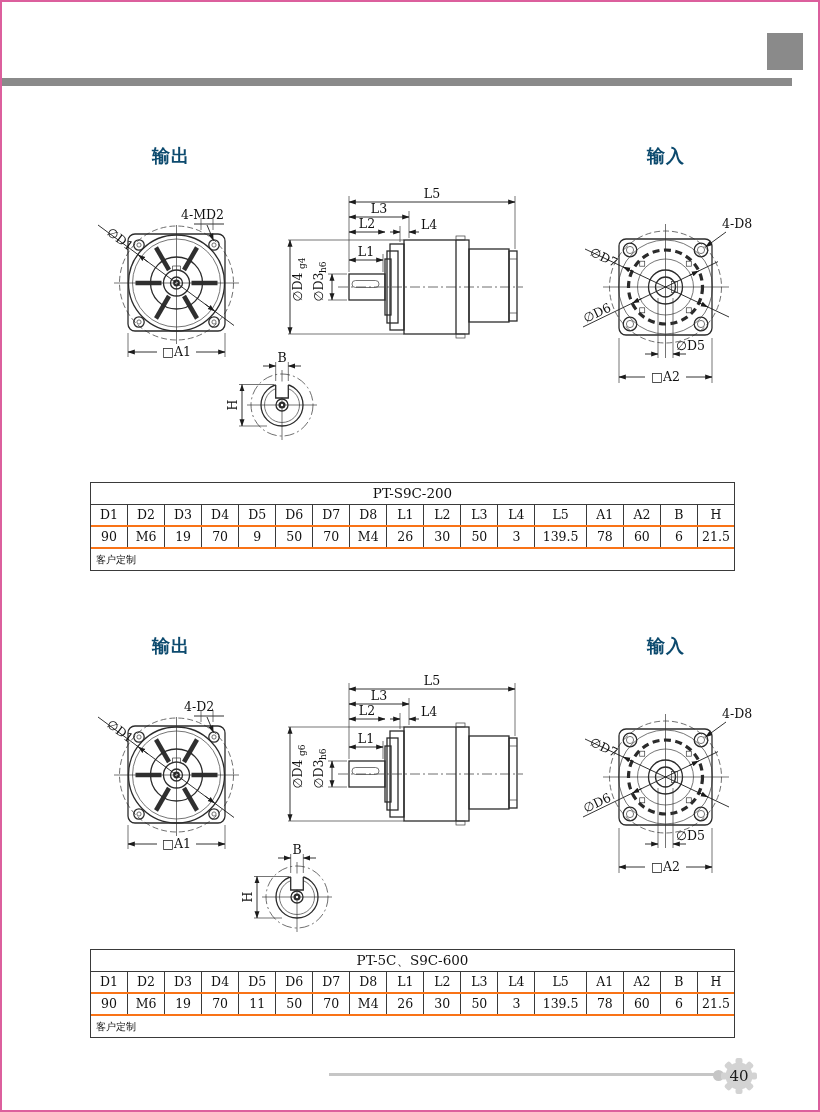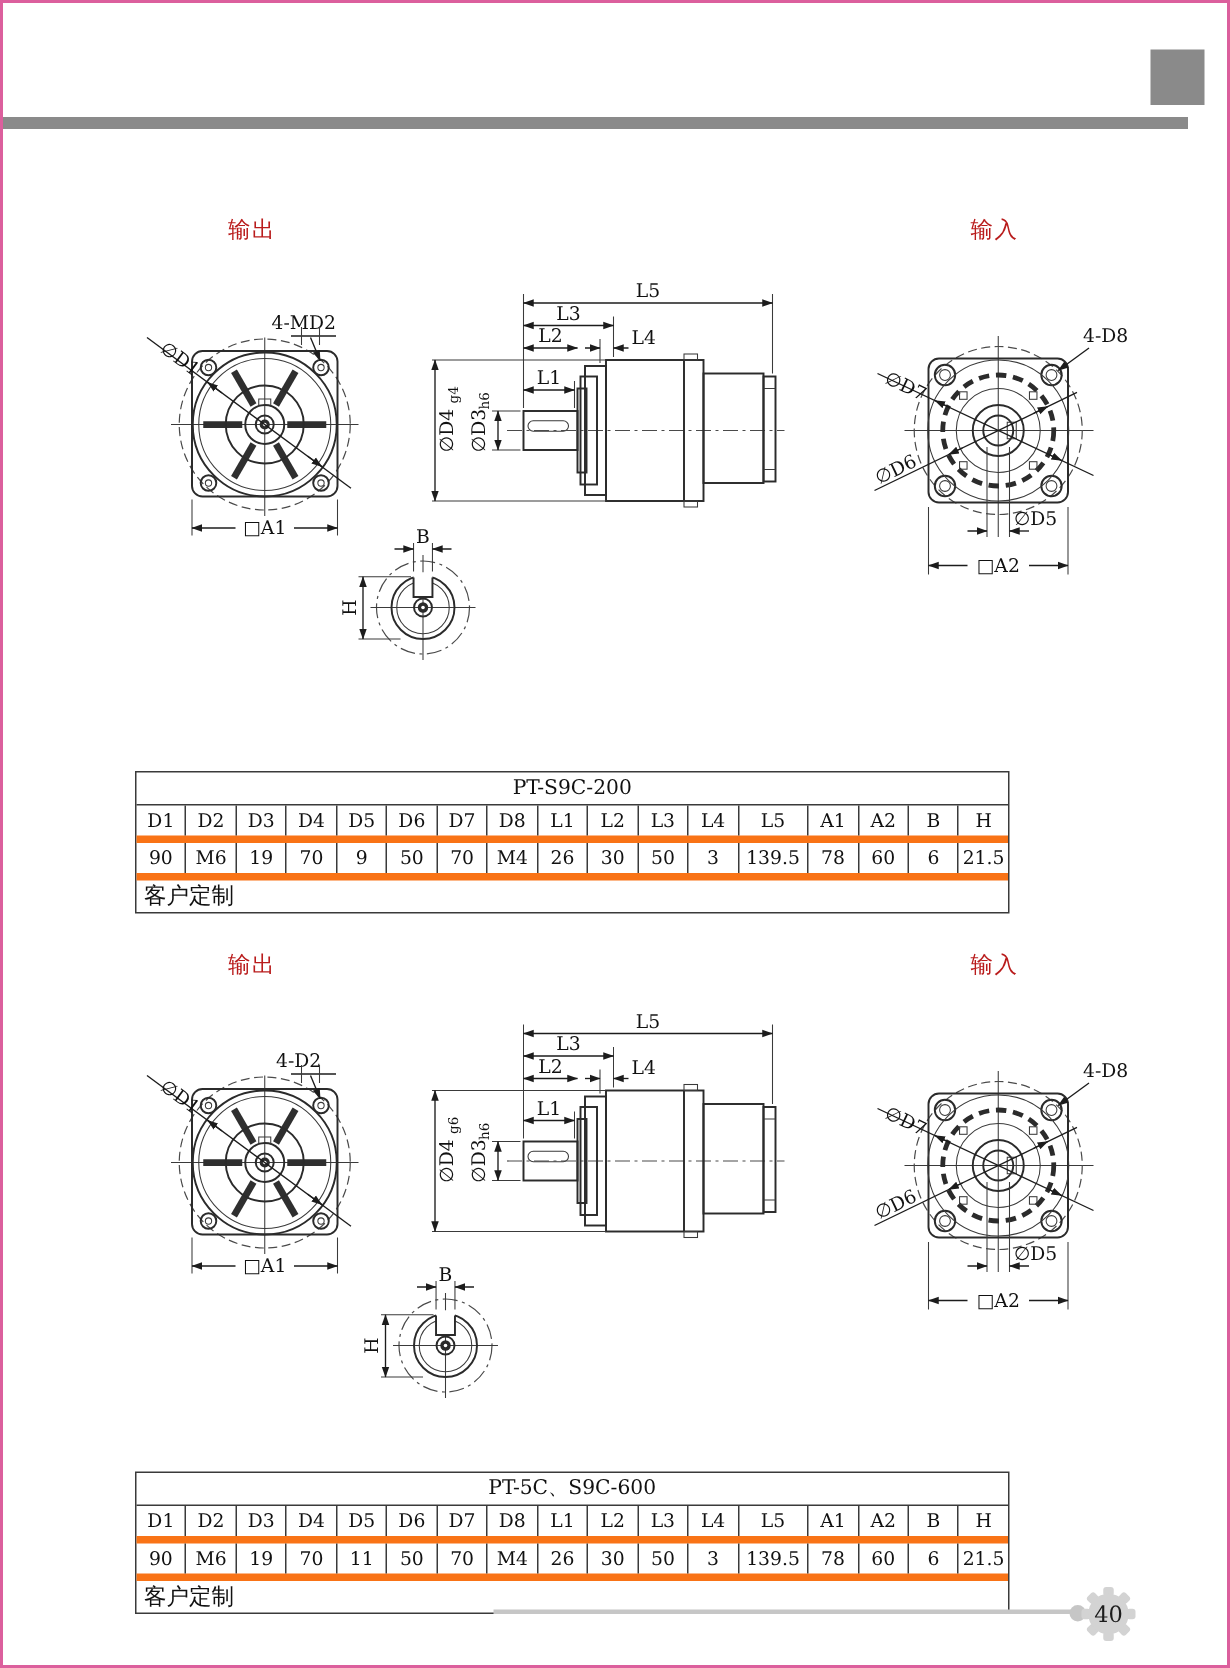--- a/index.html
+++ b/index.html
@@ -1,39 +1,39 @@
 <!DOCTYPE html>
 <html style="--border-pink: #dc5f9d; --header-gray: #8a8a8a; --footer-gray: #c6c6c6; --badge-gray: #d3d3d3;"><head>
 <meta charset="utf-8">
 <style>
   html,body{margin:0;padding:0;background:#fff;}
   .page{position:relative;width:820px;height:1112px;background:#fff;box-sizing:border-box;
         border:2px solid var(--border-pink,#dc5f9d);overflow:hidden;
         font-family:"DejaVu Serif",serif;color:#111;}
   .hdr-block{position:absolute;background:var(--header-gray,#8a8a8a);}
-  .cn-title{position:absolute;font-weight:normal;font-size:15px;letter-spacing:1px;color:#b91c1c;}
+  .cn-title{position:absolute;font-weight:bold;font-size:18px;letter-spacing:1px;color:#0c4a6e;}
   .drawing{position:absolute;}
   
   .med{stroke:#2b2b2b;stroke-width:1.3;fill:none;}
   .thin{stroke:#3a3a3a;stroke-width:.7;fill:none;}
   .dash{stroke:#4a4a4a;stroke-width:.8;fill:none;stroke-dasharray:6 3;}
   .dashdot{stroke:#4a4a4a;stroke-width:.8;fill:none;stroke-dasharray:10 3 2 3;}
   .dim{stroke:#1c1c1c;stroke-width:.9;fill:none;}
   .tdash{stroke:#2b2b2b;stroke-width:3.2;stroke-dasharray:7 4.5;fill:none;}
   .spokes line{stroke:#2f2f2f;stroke-width:4.5;}
   text.dlabel{font-family:"DejaVu Serif",serif;font-size:12.5px;fill:#111;}
   text.dtol{font-family:"DejaVu Serif",serif;font-size:9px;fill:#111;}
   
-  .tbl{position:absolute;left:88px;width:583px;background:#fff;border:1.4px solid #3a3a3a;box-sizing:border-box;margin-top:32px;}
+  .tbl{position:absolute;left:88px;width:645px;background:#fff;border:1.4px solid #3a3a3a;box-sizing:border-box;}
   .tbl .title{height:21px;line-height:21px;text-align:center;font-size:13.5px;border-bottom:1px solid #3a3a3a;}
-  .tbl .row{display:flex;border-bottom:5px solid #f97316;}
+  .tbl .row{display:flex;border-bottom:2px solid #f97316;}
   .tbl .row .cell{flex:1;height:20px;line-height:20px;text-align:center;font-size:12.5px;border-right:1px solid #3a3a3a;overflow:hidden;}
   .tbl .row .cell:last-child{border-right:none;}
   .tbl .row .cell:nth-child(13){flex:1.4;}
-  .tbl .note{height:21px;line-height:21px;font-size:15px;padding-left:5px;text-align:left;}
+  .tbl .note{height:21px;line-height:21px;font-size:10px;padding-left:5px;text-align:left;}
   
   .footer-rule{position:absolute;left:327px;top:1071px;width:386px;height:3px;background:var(--footer-gray,#c6c6c6);}
   .footer-dot{position:absolute;left:711px;top:1068px;width:11px;height:11px;border-radius:50%;background:var(--footer-gray,#c6c6c6);}
   .badge{position:absolute;left:717px;top:1054px;}
   .badge text{font-family:"DejaVu Serif",serif;font-size:15px;fill:#1c1c1c;}
 </style>
 </head>
 <body>
 
 <div class="page">

